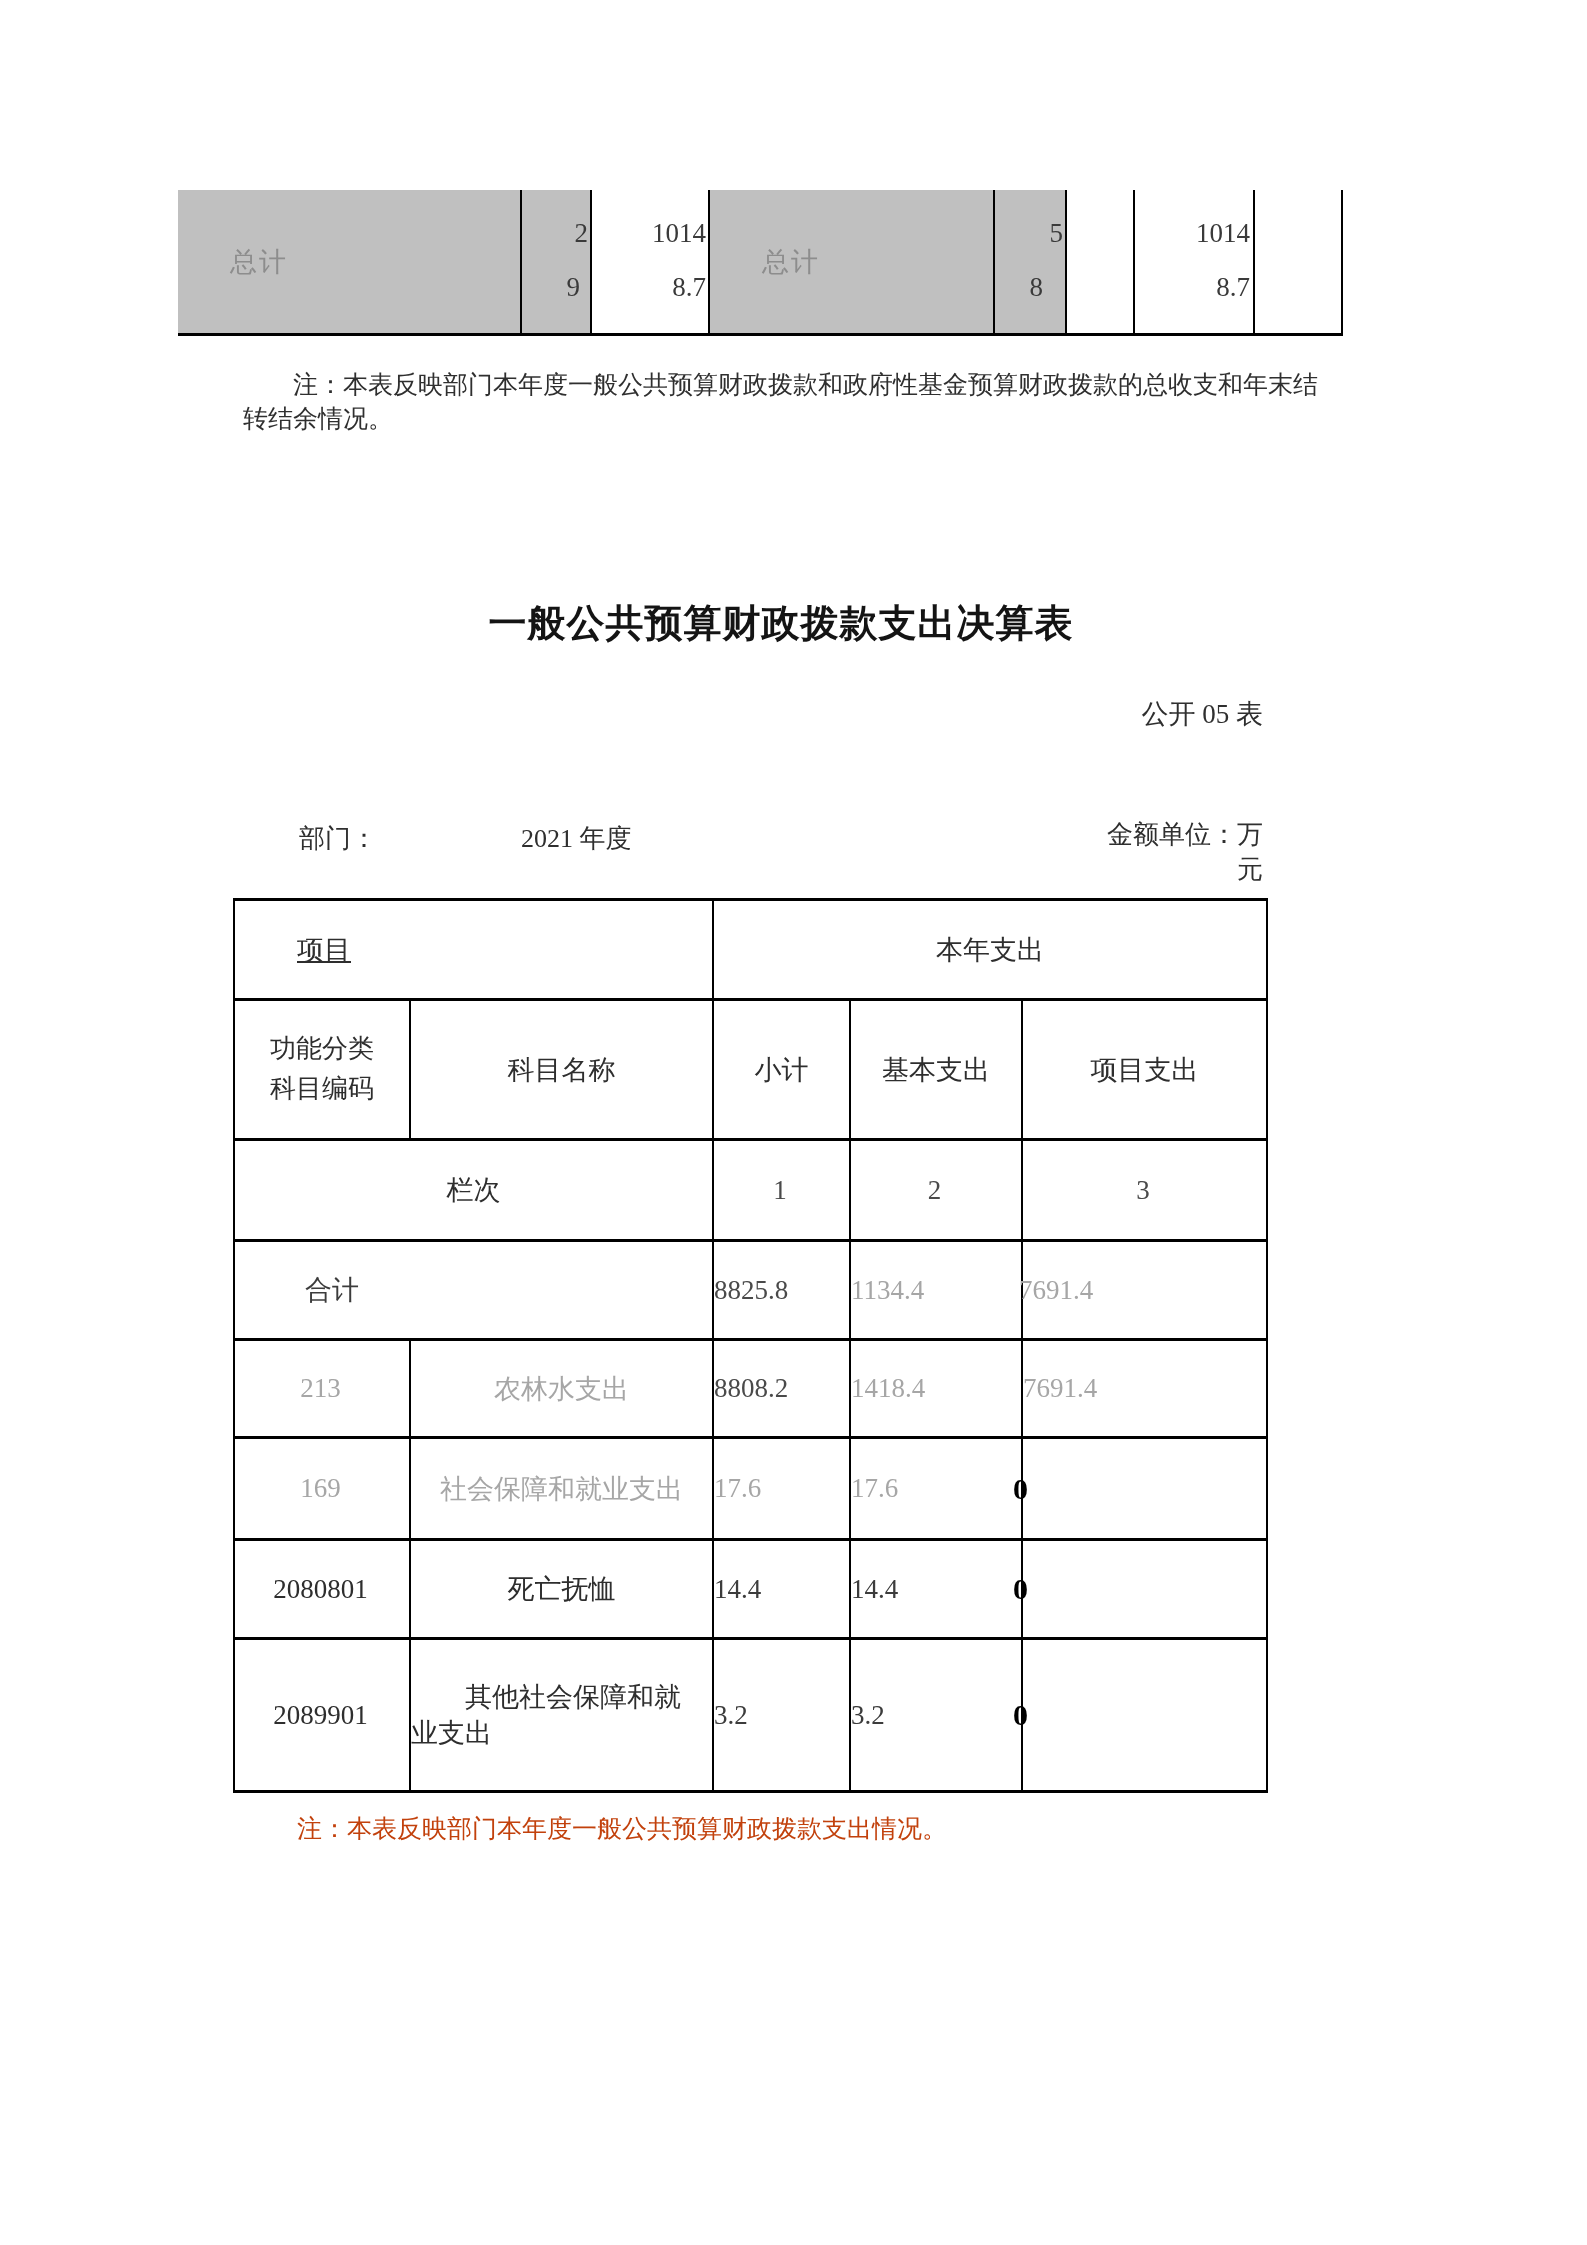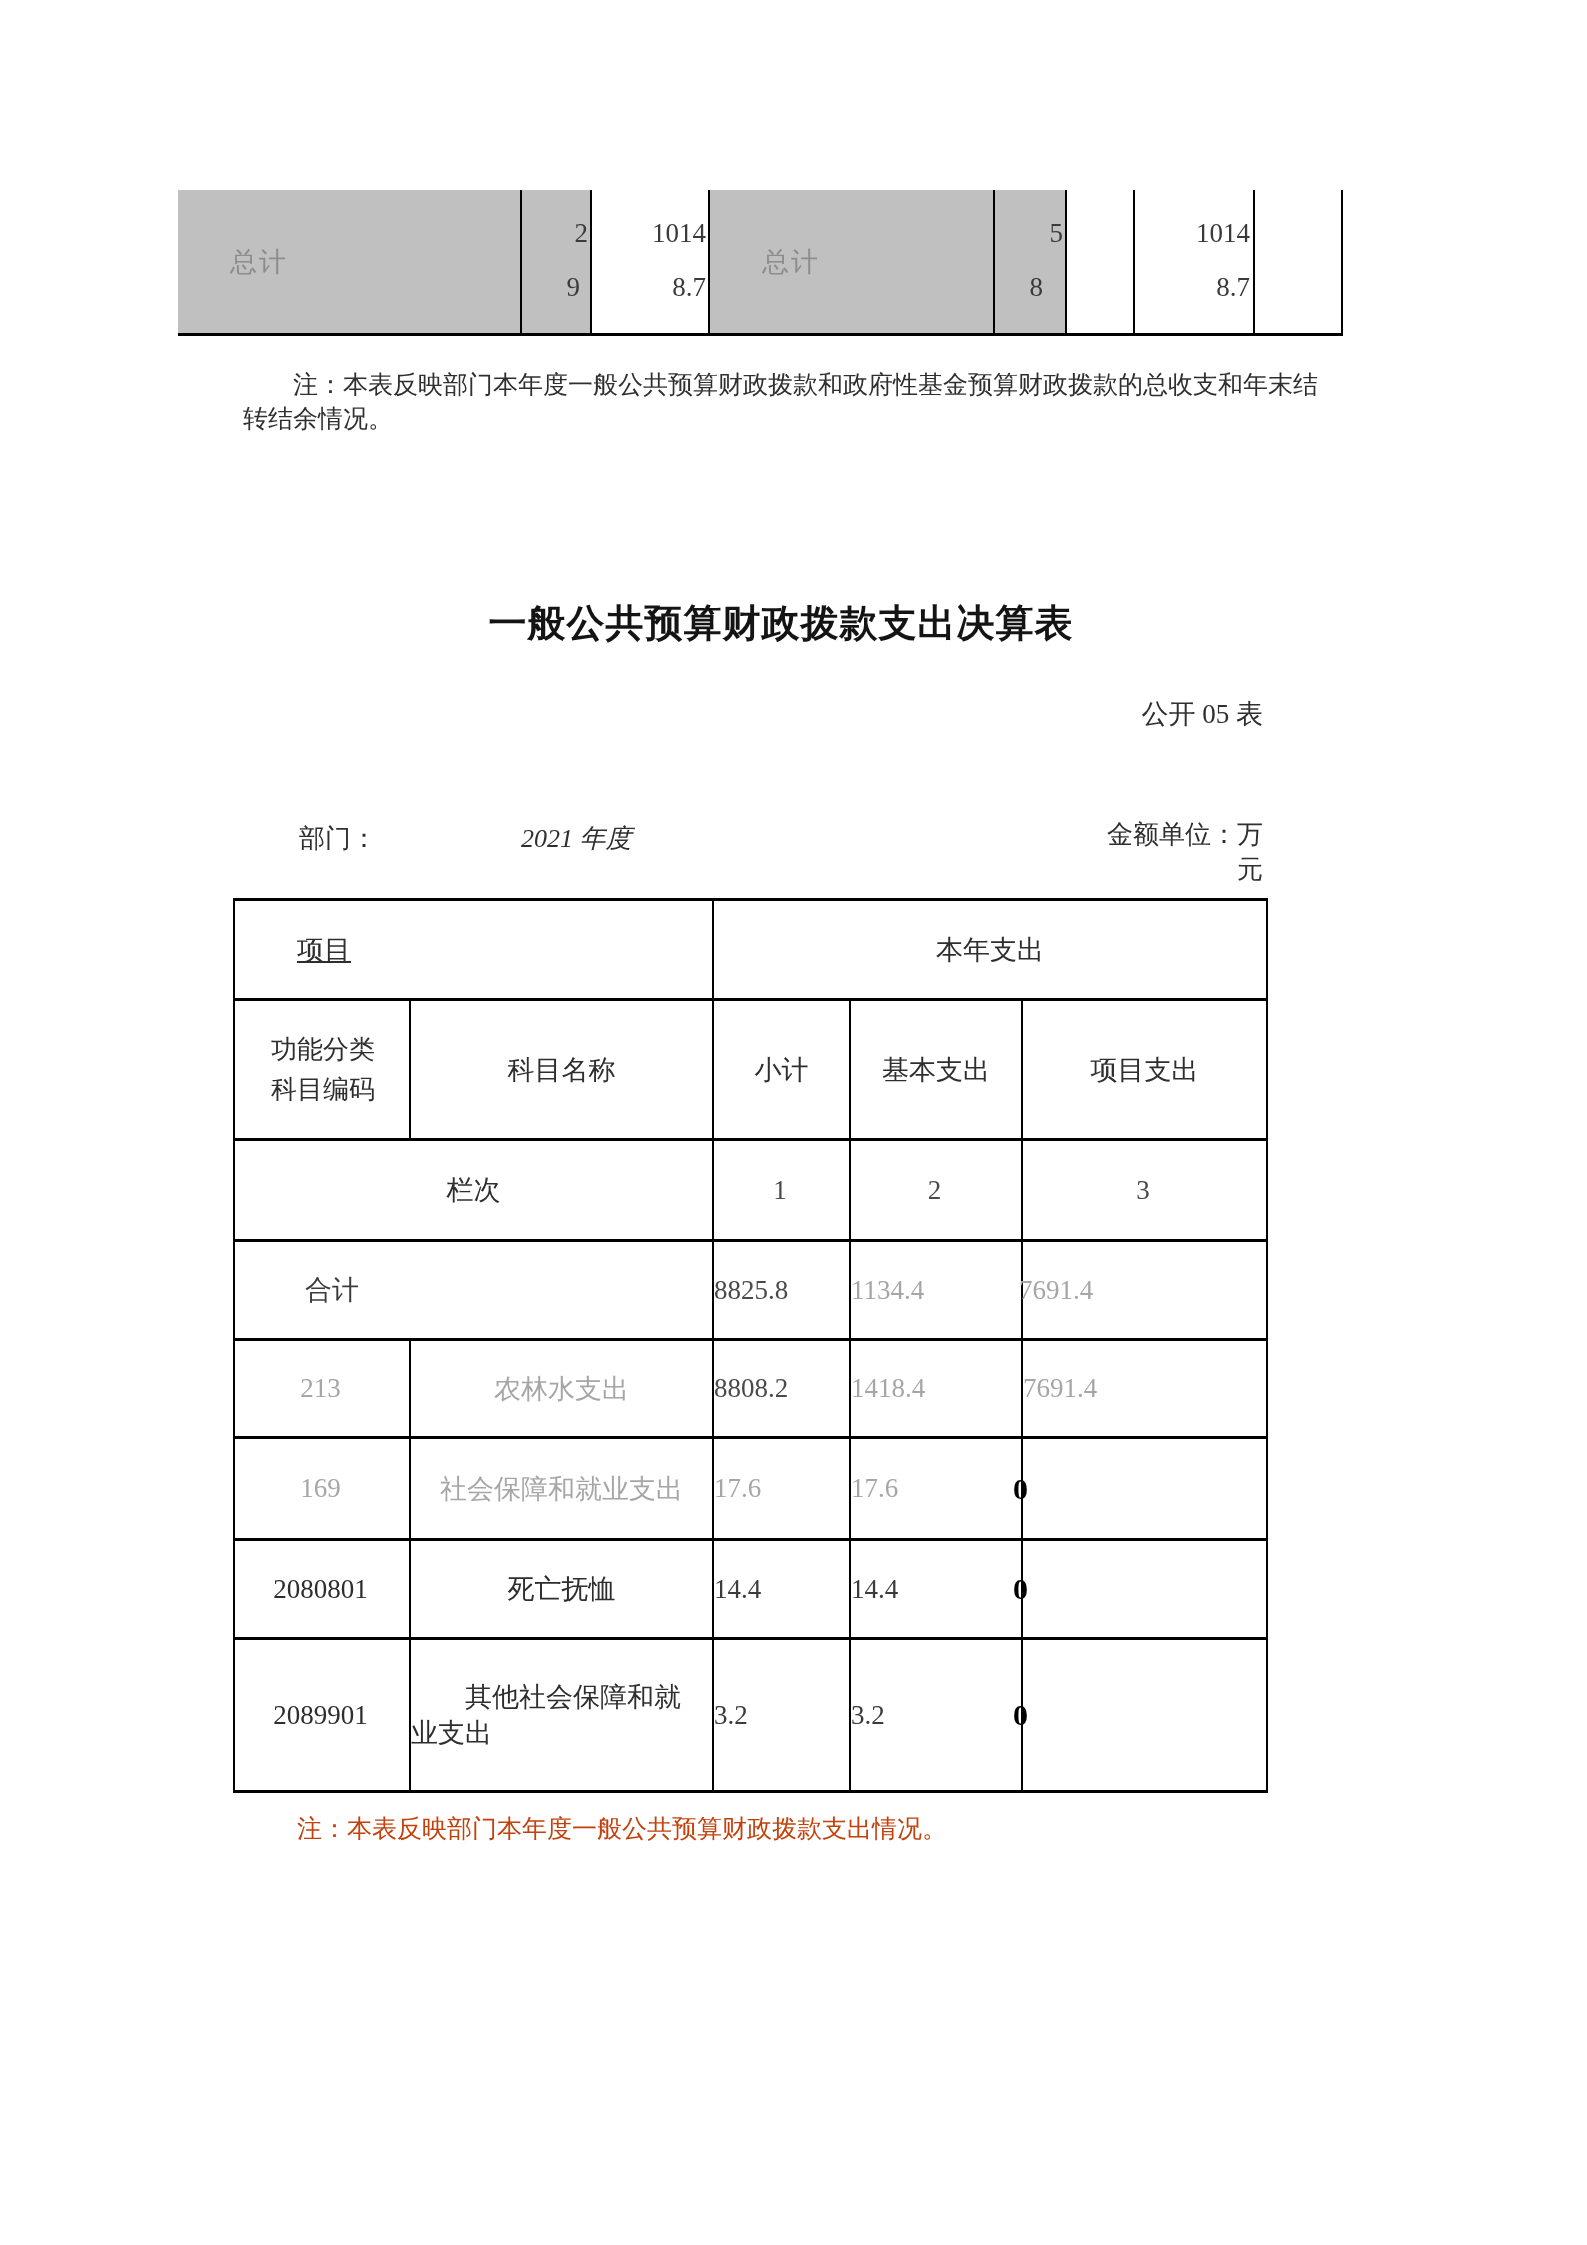--- a/index.html
+++ b/index.html
@@ -61,21 +61,21 @@
   }
   .table-code {
     position:absolute; right:324px; top:696px;
     font-size:27px; color:#2f2f2f; white-space:nowrap;
   }
   .unit-block {
     position:absolute; right:324px; top:789px;
     text-align:right; font-size:26px; line-height:35px; color:#2f2f2f;margin-top:28px;
   }
   .dept-label { position:absolute; left:299px; top:821px; font-size:26px; color:#2f2f2f; }
-  .year-label { position:absolute; left:521px; top:821px; font-size:26px; color:#2f2f2f;font-style:italic; }
+  .year-label { position:absolute; left:521px; top:821px; font-size:26px; color:#2f2f2f; }
 
   
   .exp-table {
     position:absolute; left:233px; top:898px;
     border-collapse:collapse; table-layout:fixed;
     width:1033px;
     font-size:27px; color:#2e2e2e;
   }
   .exp-table td {
     border:2px solid #000;
@@ -87,21 +87,21 @@
   .tc { text-align:center; }
   .num {
     text-align:left; padding-right:3px !important;
     font-family:"Liberation Serif","DejaVu Serif",serif;
     white-space:nowrap;
   }
   .dark { color:#4a4a4a; }
   .grayt { color:#a6a6a6; }
   .label-left { text-align:left; padding-left:62px !important;text-decoration:underline; }
   .label-left2 { text-align:left; padding-left:70px !important; color:#3c3c3c; }
-  .hdr-code-inner { width:106px; margin:0 auto; text-align:right; line-height:40px; }
+  .hdr-code-inner { width:106px; margin:0 auto; text-align:center; line-height:40px;font-family:Liberation Mono, monospace; }
   .cell-left { text-align:left; }
   .shift-left { position:relative; left:-4px; white-space:nowrap; }
   .zero {
     position:relative; left:-10px;
     font-weight:bold; font-size:30px; color:#000;
     font-family:"Liberation Serif","DejaVu Serif",serif;
   }
   .wrap-subj {
     width:272px; text-align:left; text-indent:54px;
     word-break:break-all; line-height:36px;

